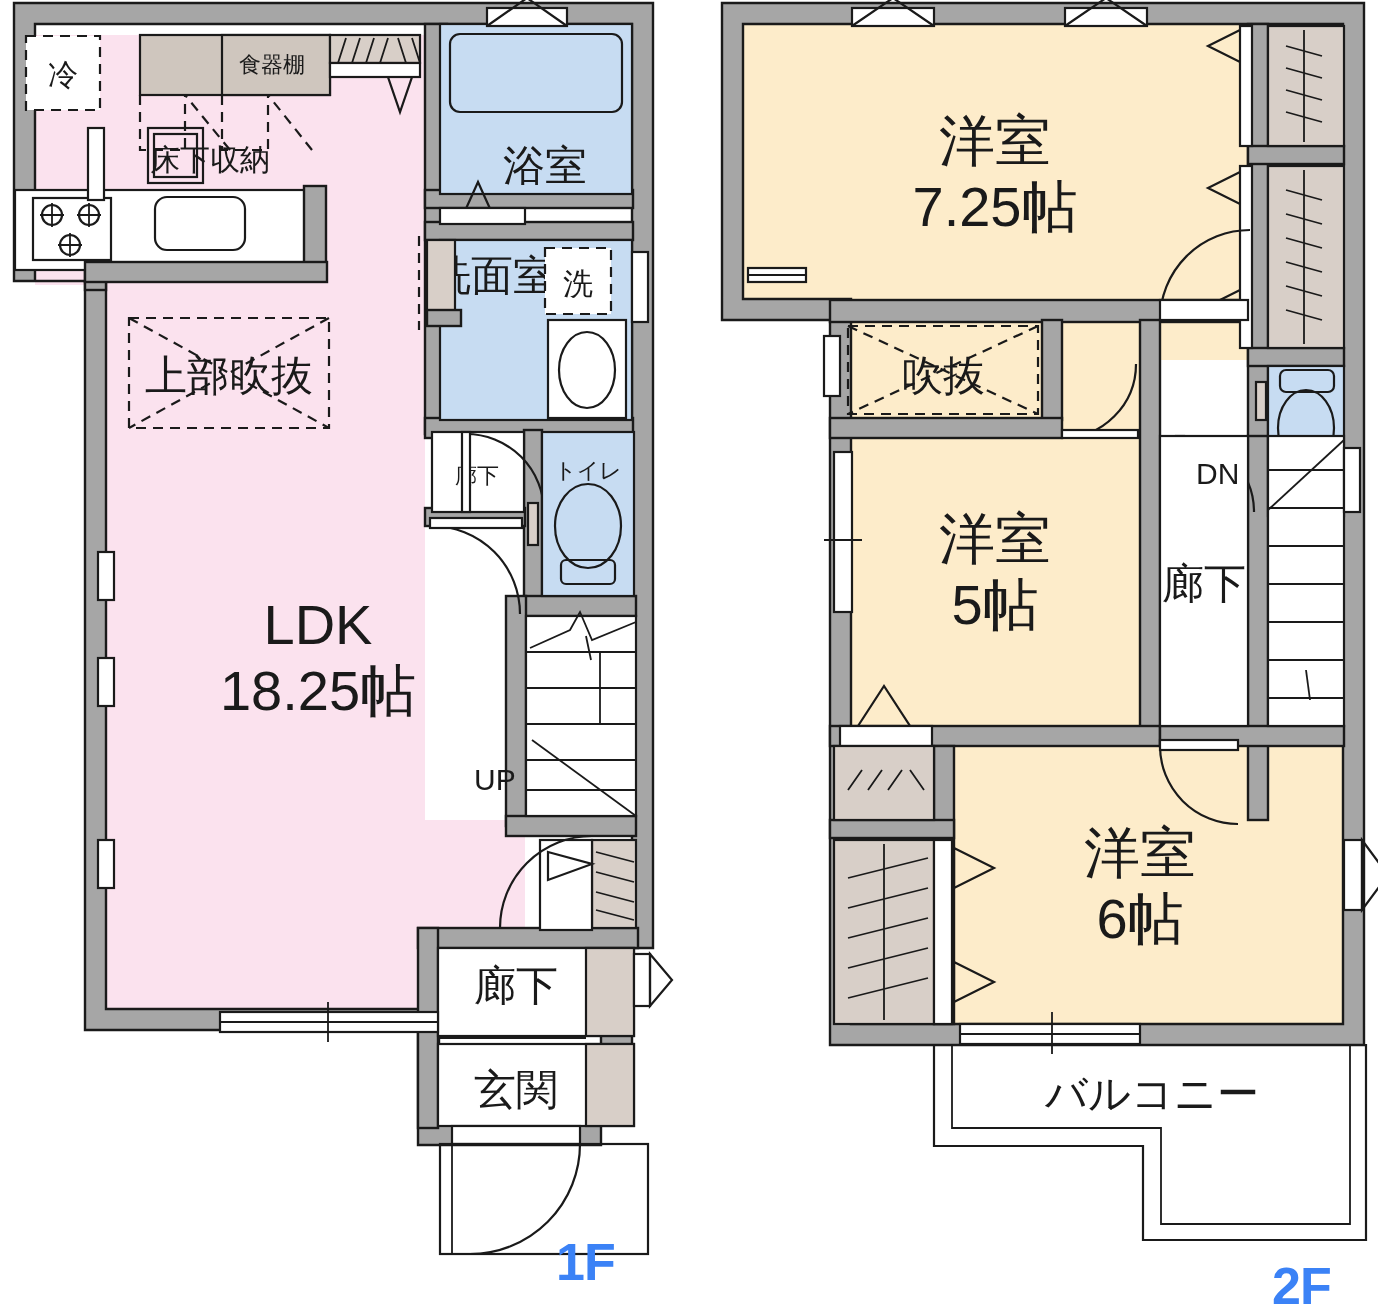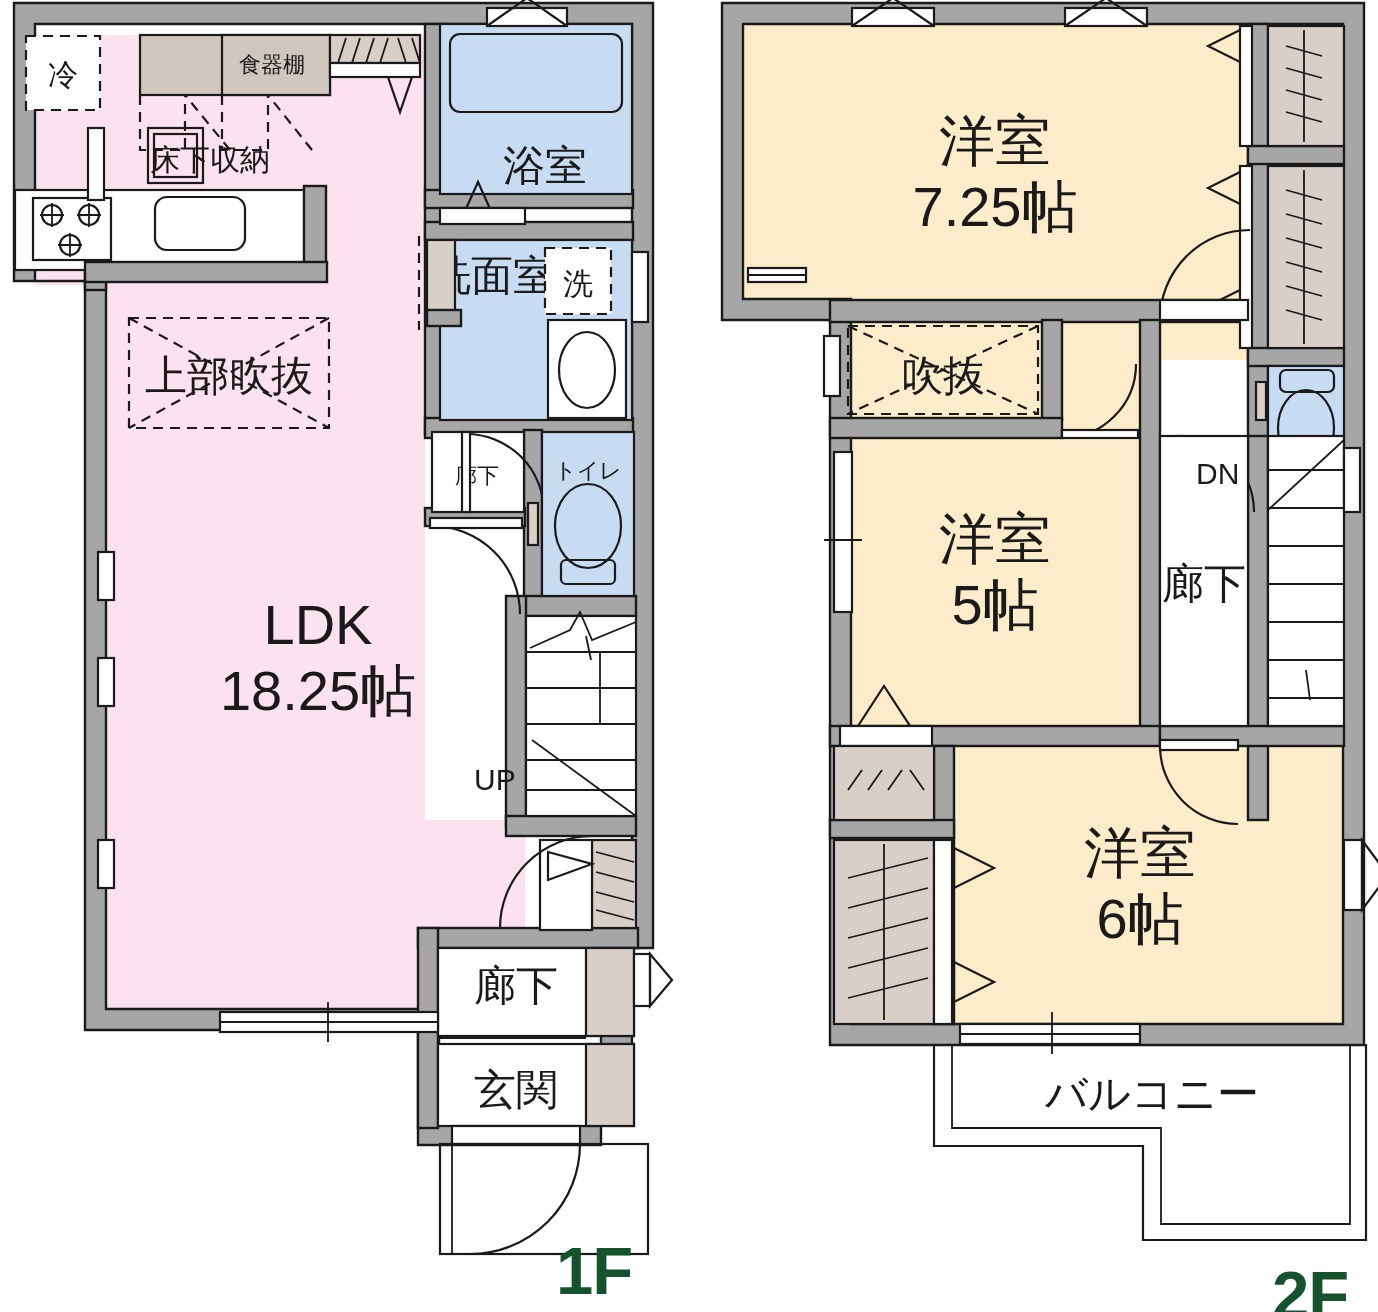--- a/index.html
+++ b/index.html
@@ -4,22 +4,22 @@
 <style>
   html,body{margin:0;padding:0;background:#ffffff;}
   body{
     width:1378px;height:1312px;position:relative;overflow:hidden;
     font-family:"Liberation Sans","DejaVu Sans",sans-serif;
     color:#1a1a1a;
   }
   #stage{position:absolute;inset:0;}
   svg{display:block;}
   .floor-label{
-    position:absolute;font-size:67px;font-weight:700;letter-spacing:-1px;
-    color:#14532d;font-family:"Liberation Sans","DejaVu Sans",sans-serif;
+    position:absolute;font-size:52px;font-weight:700;letter-spacing:-1px;
+    color:#3b82f6;font-family:"Liberation Sans","DejaVu Sans",sans-serif;
   }
   #lbl-1f{left:556px;top:1232px;}
   #lbl-2f{left:1272px;top:1256px;}
 </style>
 </head>
 <body>
 
 <div id="stage">
 <svg width="1378" height="1312" viewBox="0 0 1378 1312" xmlns="http://www.w3.org/2000/svg">
   <defs>

